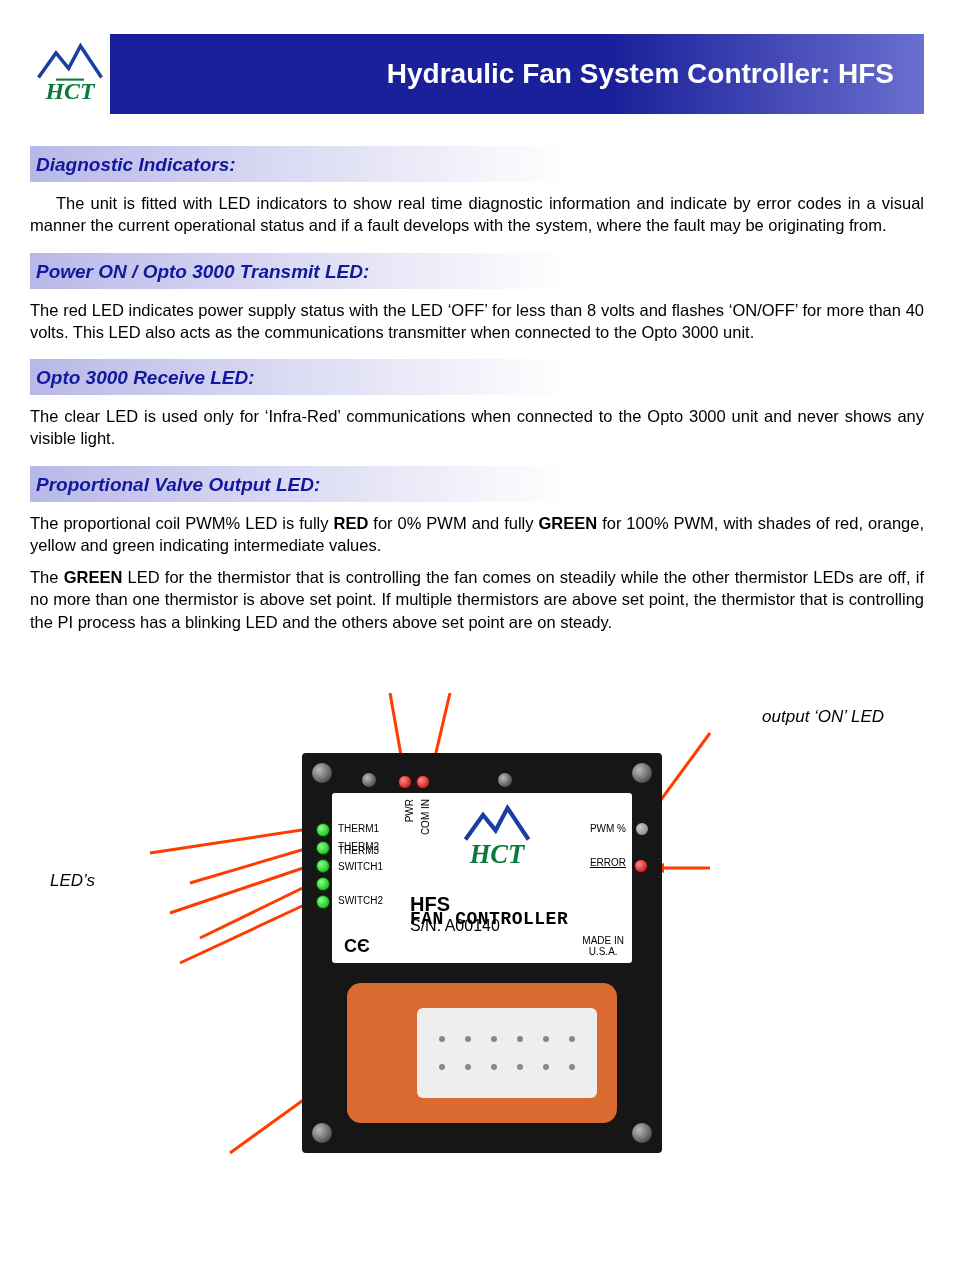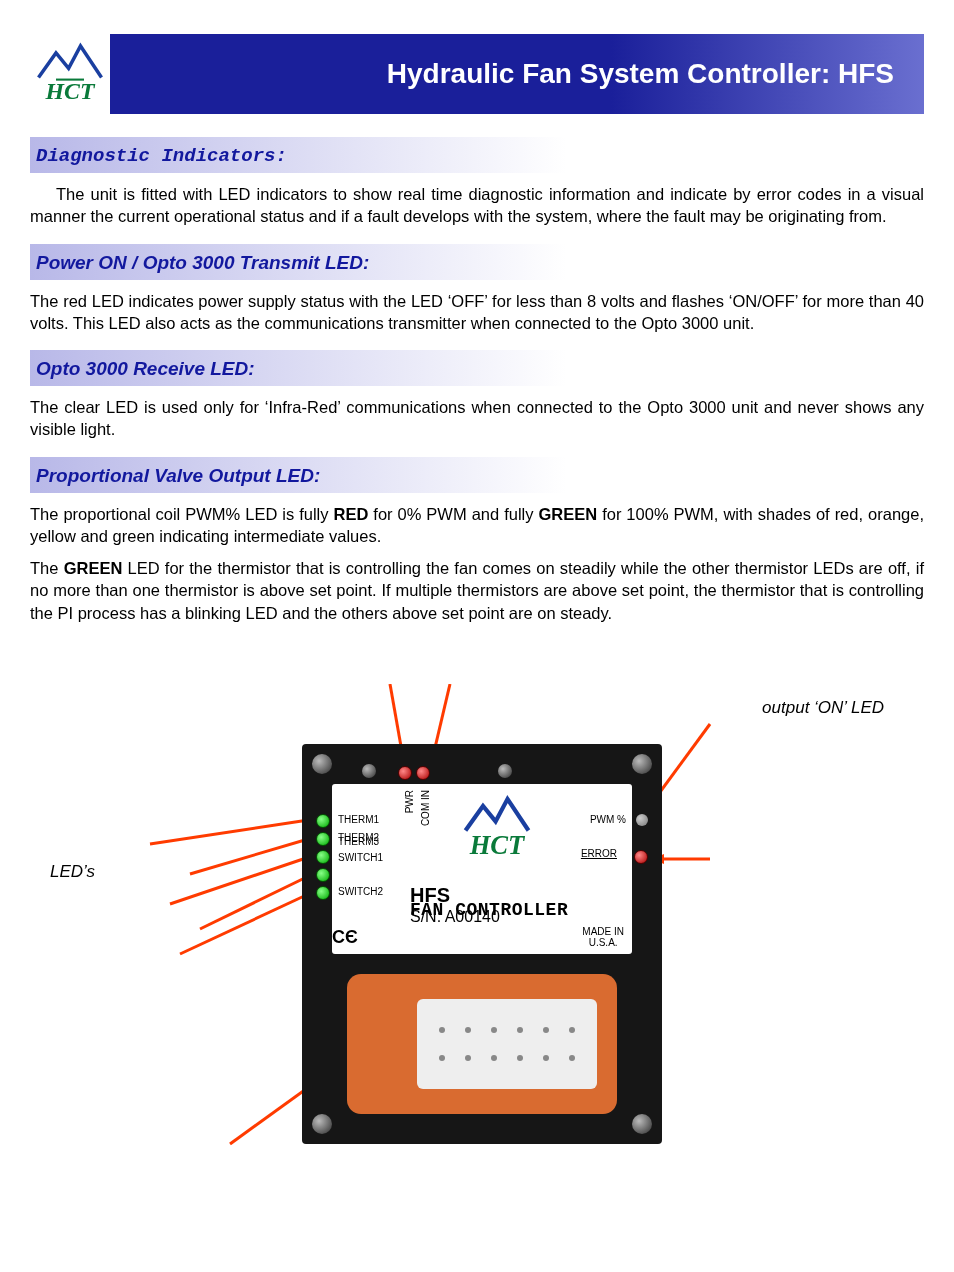--- a/index.html
+++ b/index.html
@@ -42,21 +42,21 @@
     transform: translateY(-50%);
   }
   .content {
     padding: 20px 30px 0 30px;
   }
   .section-head {
     background: linear-gradient(90deg, #b8b8e8 0%, #ffffff 60%);
     padding: 8px 6px 6px 6px;
     margin-top: 16px;
   }
-  .section-head.first { margin-top: 3px; font-family: Liberation Mono, monospace; }
+  .section-head.first { margin-top: 12px; }
   .heading {
     color: #12189e;
     font-weight: bold;
     font-style: italic;
     font-size: 19px;
   }
   .body-text {
     font-size: 16.5px;
     line-height: 1.35;
     margin: 10px 0 4px 0;
@@ -199,32 +199,32 @@
             <div class="lp-row" style="left: 6px; top: 48px;">THERM2</div>
             <div class="lp-row" style="left: 6px; top: 52px;">THERM3</div>
             <div class="lp-row" style="left: 6px; top: 68px; text-align: right;">SWITCH1</div>
             <div class="lp-row" style="left: 6px; top: 102px;">SWITCH2</div>
           </div>
 
         <div class="lp-row vert" style="left:72px; top:6px;">PWR</div>
         <div class="lp-row vert" style="left:88px; top:6px;">COM IN</div>
 
         <div class="lp-row" style="right:6px; top:30px;">PWM %</div>
-        <div class="lp-row" style="right:15px; top:64px;text-decoration:underline;">ERROR</div>
+        <div class="lp-row" style="right:6px; top:64px;text-decoration:underline;">ERROR</div>
 
         <svg viewBox="0 0 100 100" width="70" height="70" style="position:absolute; left:130px; top:8px;">
           <polyline points="5,55 30,20 48,42 65,10 95,55" stroke="#1a3fa0" stroke-width="6" fill="none"></polyline>
           <text x="50" y="88" text-anchor="middle" font-size="38" font-style="italic" font-weight="bold" fill="#0a7a3a" font-family="Georgia">HCT</text>
         </svg>
         <div class="lp-row" style="left:78px; top:100px; font-size:20px; font-weight:bold;">HFS</div>
         <div class="lp-row" style="left:78px; top:116px; font-size:18px; font-weight:bold; letter-spacing:0.5px;font-family:Liberation Mono, monospace;">FAN CONTROLLER</div>
         <div class="lp-row" style="left:78px; top:124px; font-size:16px;">S/N: A00140</div>
         <div class="lp-row" style="right:8px; bottom:6px; font-size:10px; text-align:center; white-space:pre;">MADE IN
 U.S.A.</div>
-        <div class="ce" style="left:0; bottom:6px;">CЄ</div>
+        <div class="ce" style="left:12px; bottom:6px;">CЄ</div>
       </div>
 
       <div class="connector-box">
         <div class="connector-inner" id="conn-inner">
             <div class="pin" style="left: 22px; top: 28px;"></div>
             <div class="pin" style="left: 48px; top: 28px;"></div>
             <div class="pin" style="left: 74px; top: 28px;"></div>
             <div class="pin" style="left: 100px; top: 28px;"></div>
             <div class="pin" style="left: 126px; top: 28px;"></div>
             <div class="pin" style="left: 152px; top: 28px;"></div>

